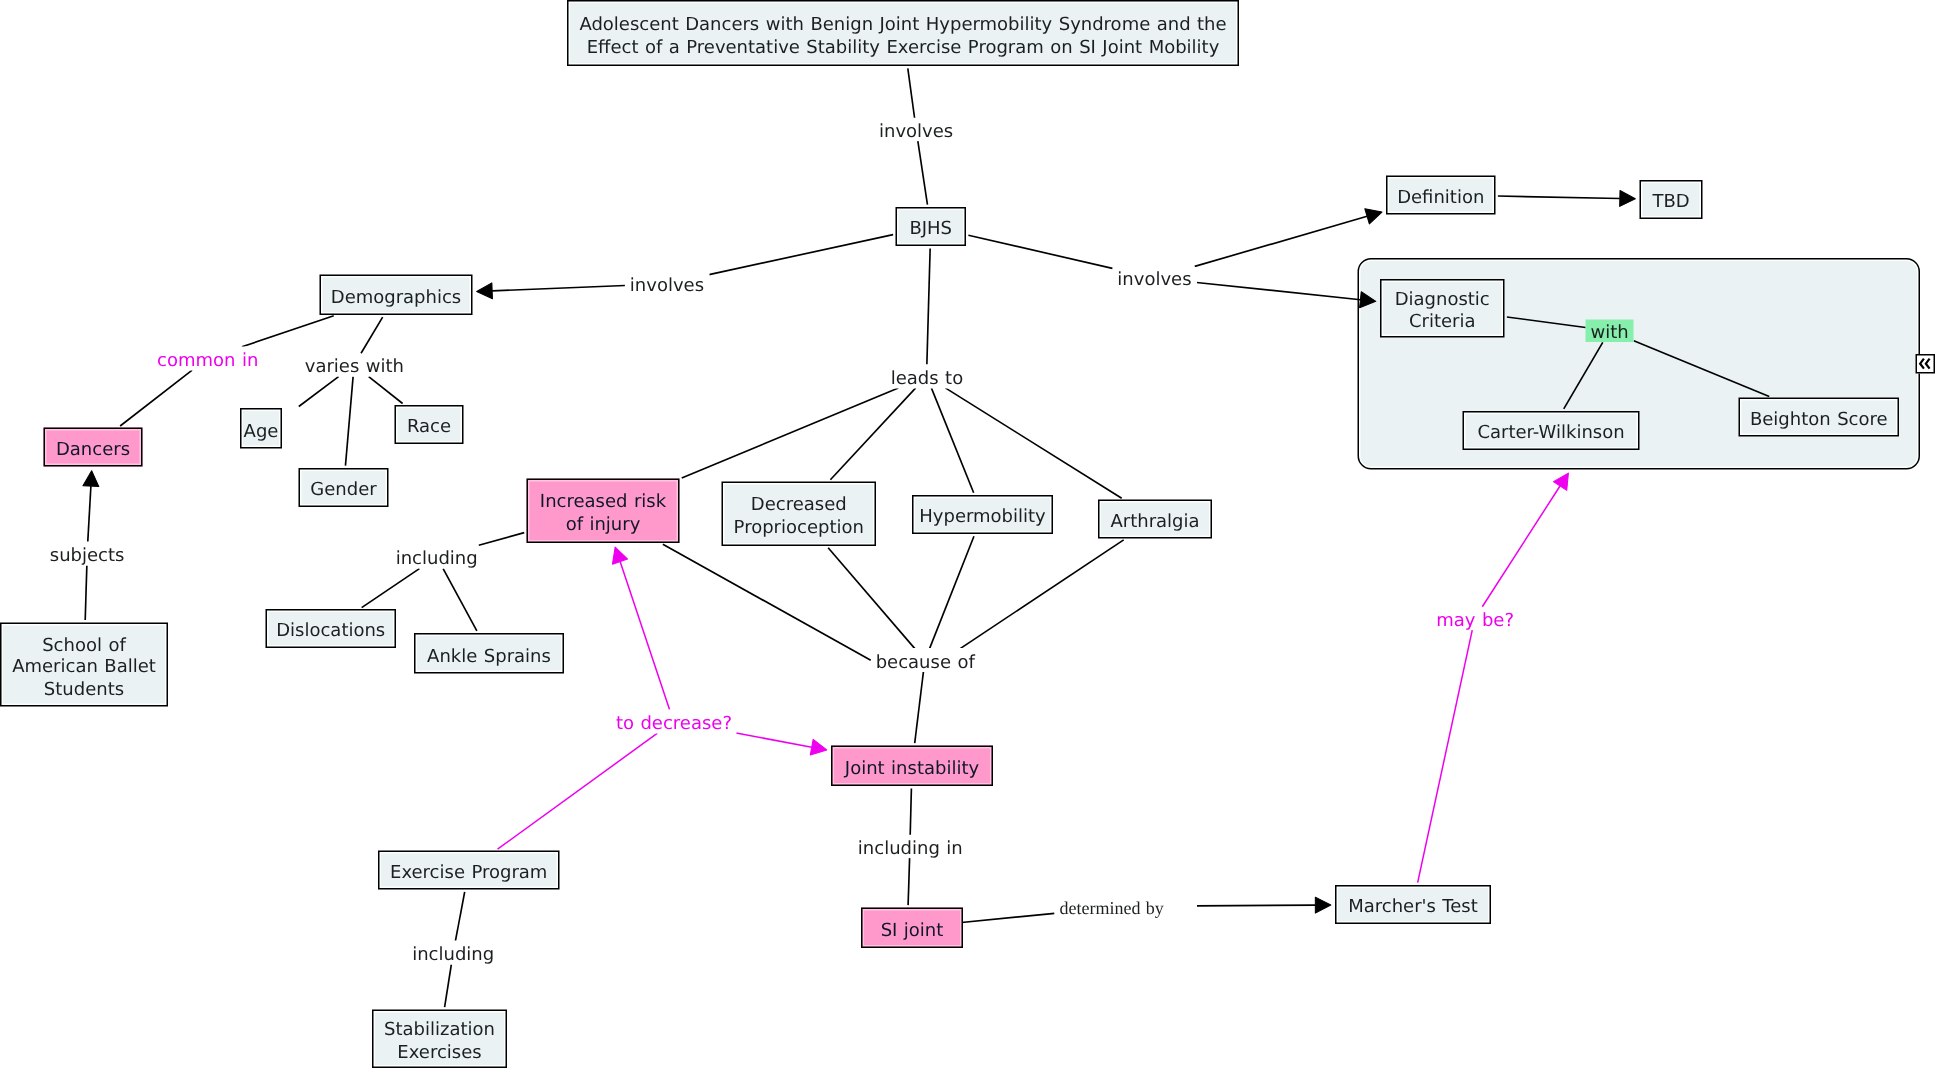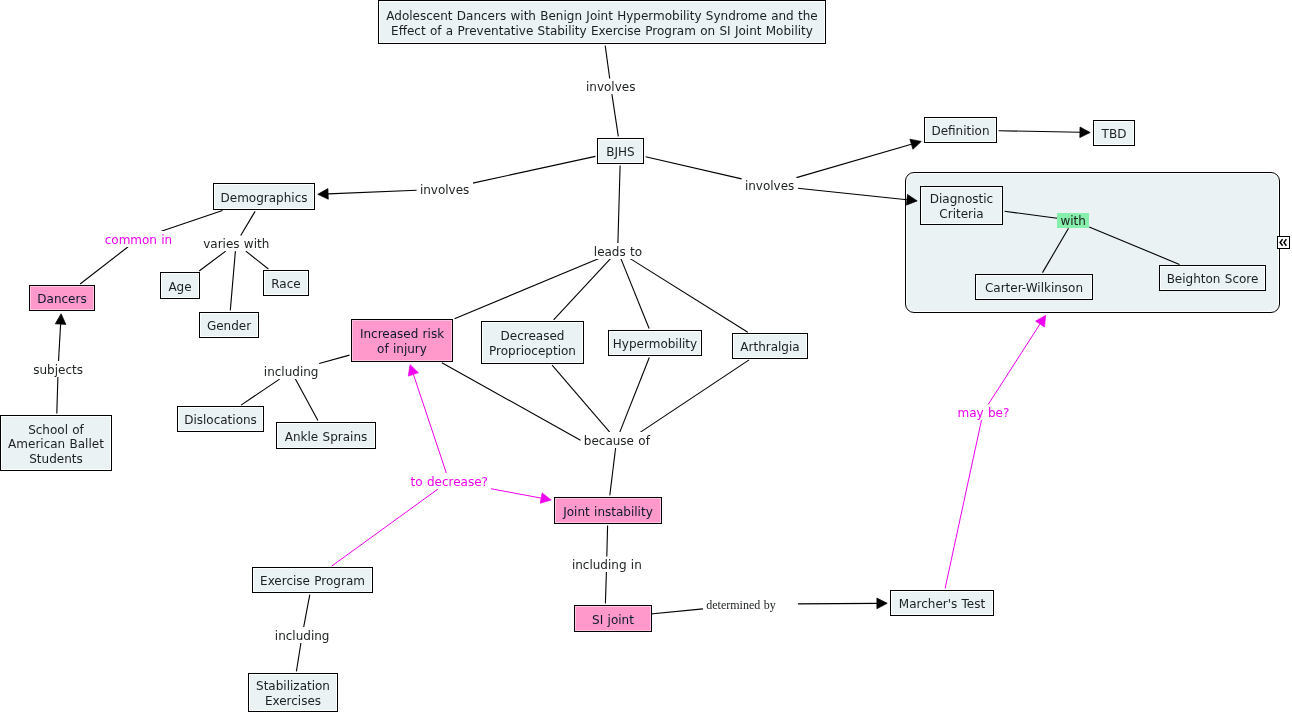--- a/index.html
+++ b/index.html
@@ -80,36 +80,36 @@
 <path d="M1004.6,211.3 L1057.1,218.3" stroke="#000000" stroke-width="1.1" fill="none"></path>
 <path d="M1068.5,228.3 L1042.5,272.6" stroke="#000000" stroke-width="1.1" fill="none"></path>
 <path d="M1089.2,227.1 L1179.5,264.4" stroke="#000000" stroke-width="1.1" fill="none"></path>
 </svg>
 <div class="group-box" style="left:905px;top:172px;width:375px;height:141px;"></div>
 <div class="node" style="left:378px;top:0px;width:448px;height:44px;">Adolescent Dancers with Benign Joint Hypermobility Syndrome and the
 Effect of a Preventative Stability Exercise Program on SI Joint Mobility</div>
 <div class="node" style="left:597px;top:138px;width:47px;height:26px;">BJHS</div>
 <div class="node" style="left:213px;top:183px;width:102px;height:27px;">Demographics</div>
 <div class="node highlight" style="left:29px;top:285px;width:66px;height:26px;">Dancers</div>
-<div class="node" style="left:160px;top:272px;width:40px;height:27px;">Age</div>
+<div class="node" style="left:160px;top:272px;width:28px;height:27px;">Age</div>
 <div class="node" style="left:199px;top:312px;width:60px;height:26px;">Gender</div>
 <div class="node" style="left:263px;top:270px;width:46px;height:26px;">Race</div>
 <div class="node" style="left:0px;top:415px;width:112px;height:56px;">School of
 American Ballet
 Students</div>
 <div class="node highlight" style="left:351px;top:319px;width:102px;height:43px;">Increased risk
 of injury</div>
 <div class="node" style="left:481px;top:321px;width:103px;height:43px;">Decreased
 Proprioception</div>
 <div class="node" style="left:608px;top:330px;width:94px;height:26px;">Hypermobility</div>
 <div class="node" style="left:732px;top:333px;width:76px;height:26px;">Arthralgia</div>
 <div class="node" style="left:177px;top:406px;width:87px;height:26px;">Dislocations</div>
 <div class="node" style="left:276px;top:422px;width:100px;height:27px;">Ankle Sprains</div>
 <div class="node highlight" style="left:554px;top:497px;width:108px;height:27px;">Joint instability</div>
-<div class="node highlight" style="left:574px;top:605px;width:78px;height:27px;">SI joint</div>
+<div class="node highlight" style="left:574px;top:605px;width:68px;height:27px;">SI joint</div>
 <div class="node" style="left:252px;top:567px;width:121px;height:26px;">Exercise Program</div>
 <div class="node" style="left:248px;top:673px;width:90px;height:39px;">Stabilization
 Exercises</div>
 <div class="node" style="left:890px;top:590px;width:104px;height:26px;">Marcher's Test</div>
 <div class="node" style="left:924px;top:117px;width:73px;height:26px;">Definition</div>
 <div class="node" style="left:1093px;top:120px;width:42px;height:26px;">TBD</div>
 <div class="node" style="left:920px;top:186px;width:83px;height:39px;">Diagnostic
 Criteria</div>
 <div class="node" style="left:975px;top:274px;width:118px;height:26px;">Carter-Wilkinson</div>
 <div class="node" style="left:1159px;top:265px;width:107px;height:26px;">Beighton Score</div>

